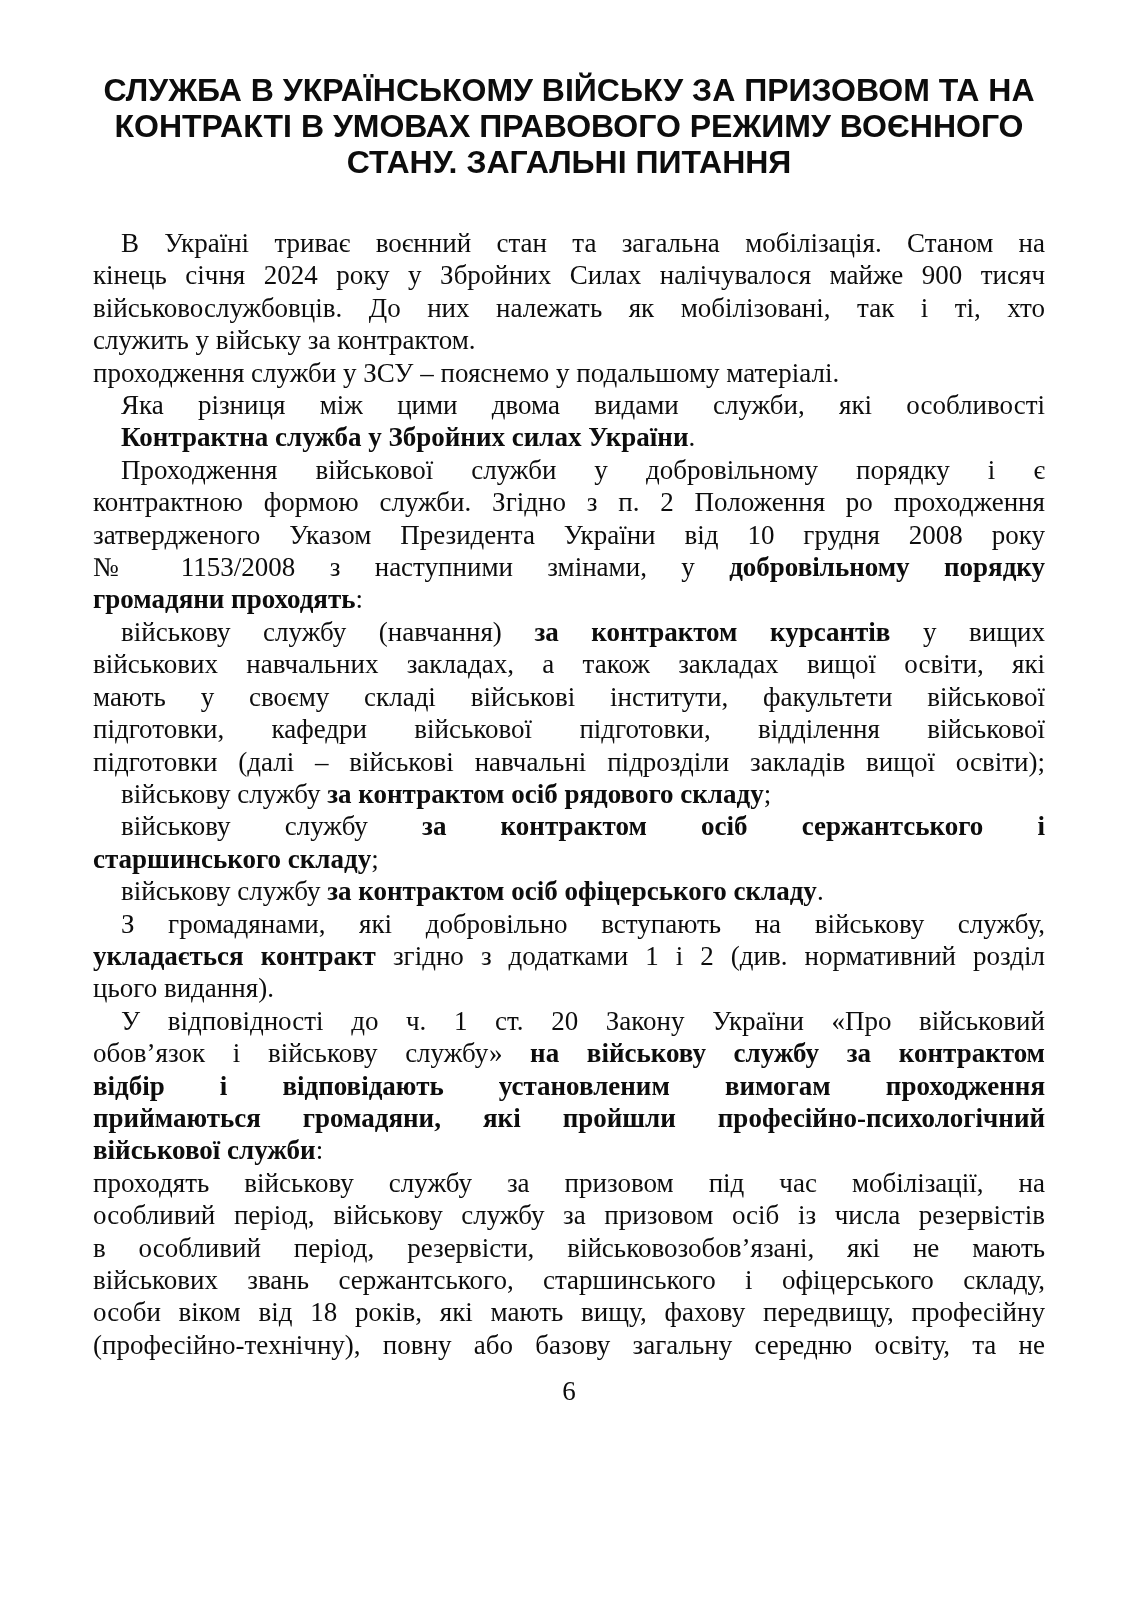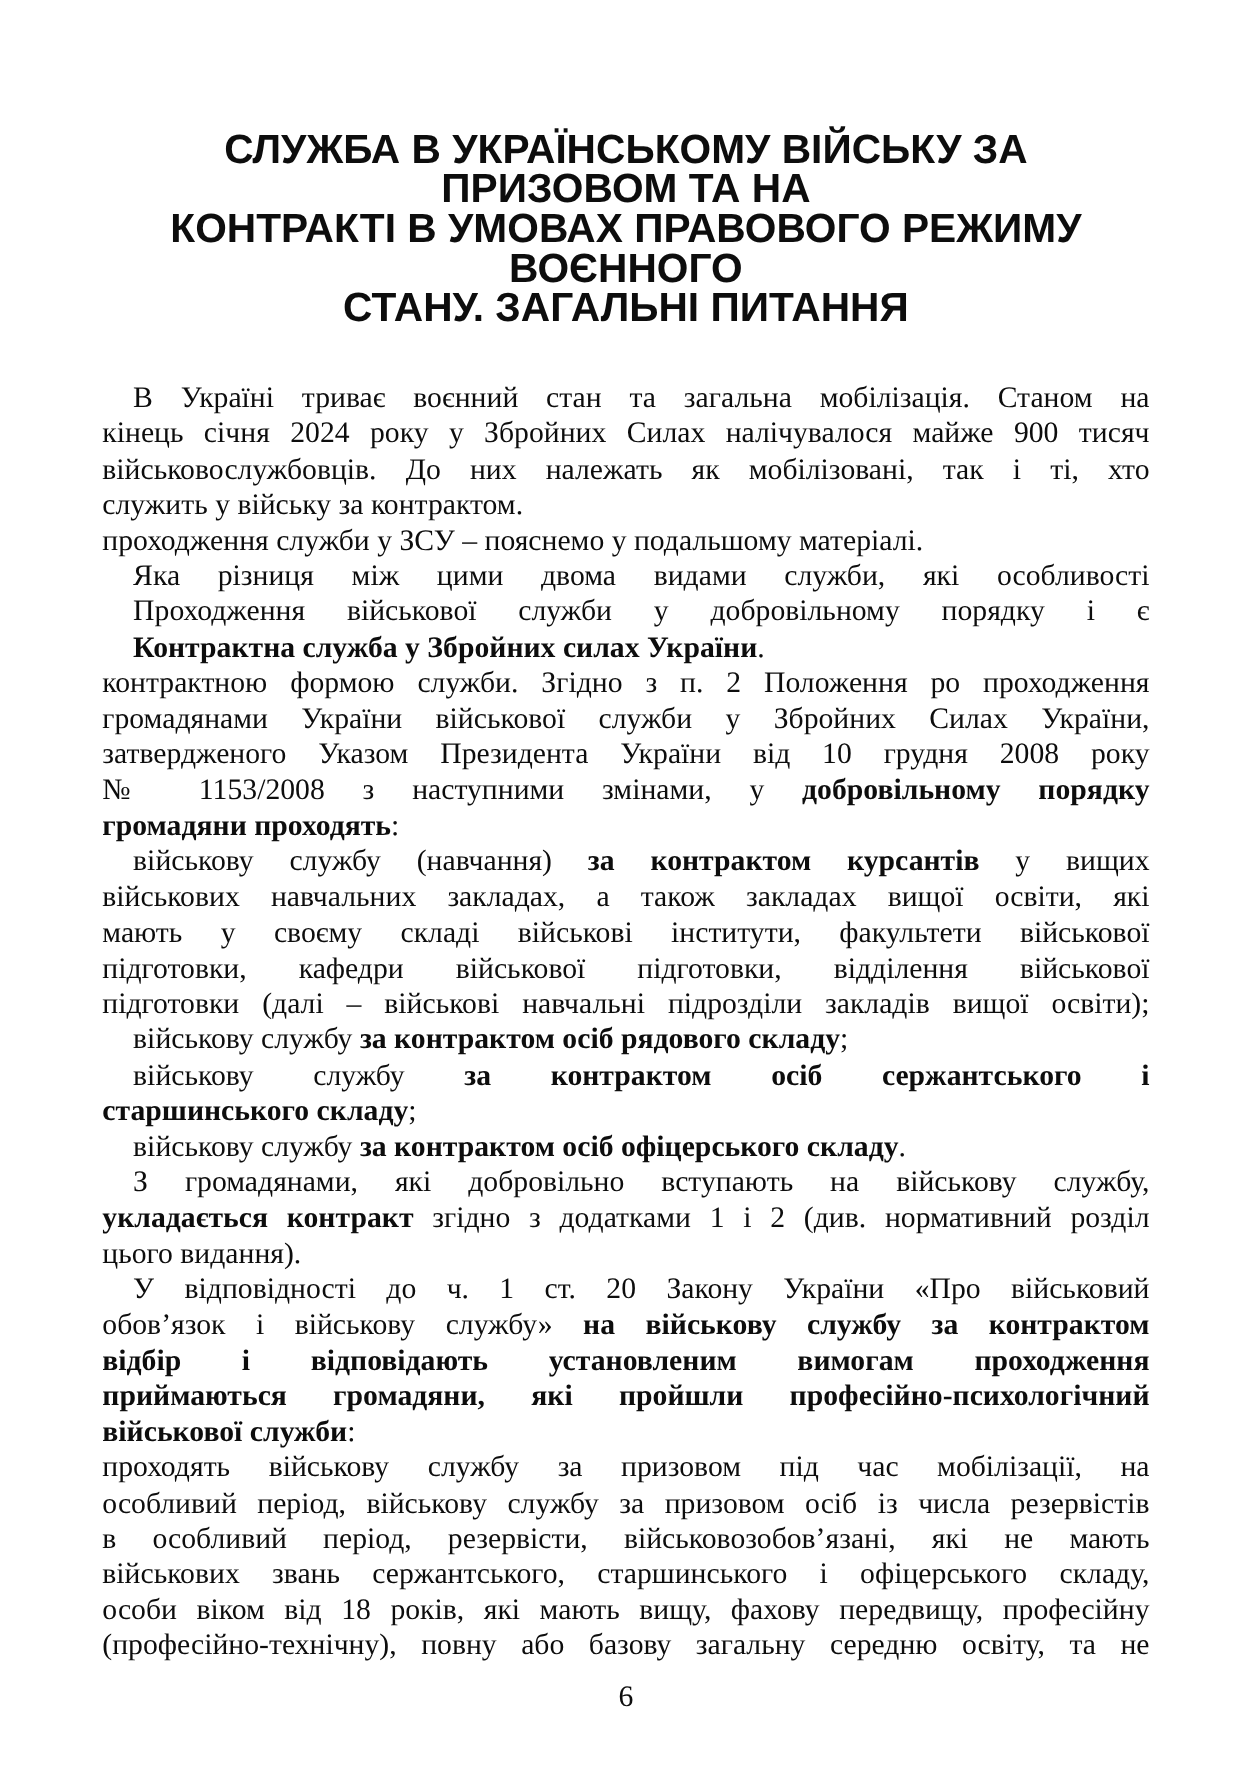--- a/index.html
+++ b/index.html
@@ -6,27 +6,27 @@
   .page {
     position: relative;
     width: 1142px;
     height: 1615px;
     background: #ffffff;
     color: #0d0d0d;
     font-family: "Liberation Serif", "DejaVu Serif", serif;
     overflow: hidden;
   }
   .doc-title {
-    padding-top: 118px;
+    padding-top: 72px;
     margin-left: 93px;
     width: 952px;
     text-align: center;
     font-family: "Liberation Sans", "DejaVu Sans", sans-serif;
     font-weight: bold;
-    font-size: 37px;
+    font-size: 32px;
     line-height: 36px;
     letter-spacing: 0;
   }
   .body-text {
     margin-top: 47px;
     margin-left: 93px;
     width: 952px;
     font-size: 27px;
     line-height: 32.4px;
   }
@@ -59,24 +59,23 @@
       <div>КОНТРАКТІ В УМОВАХ ПРАВОВОГО РЕЖИМУ ВОЄННОГО</div>
       <div>СТАНУ. ЗАГАЛЬНІ ПИТАННЯ</div>
     </div>
   <div class="body-text">
       <div class="line indent"><span>В Україні триває воєнний стан та загальна мобілізація. Станом на</span></div>
       <div class="line"><span>кінець січня 2024 року у Збройних Силах налічувалося майже 900 тисяч</span></div>
       <div class="line"><span>військовослужбовців. До них належать як мобілізовані, так і ті, хто</span></div>
       <div class="line last"><span>служить у війську за контрактом.</span></div>
       <div class="line last"><span>проходження служби у ЗСУ – пояснемо у подальшому матеріалі.</span></div>
       <div class="line indent"><span>Яка різниця між цими двома видами служби, які особливості</span></div>
+      <div class="line indent last"><span class="b">Контрактна служба у Збройних силах України</span><span>.</span></div>
       <div class="line indent"><span>Проходження військової служби у добровільному порядку і є</span></div>
-      <div class="line indent last"><span class="b">Контрактна служба у Збройних силах України</span><span>.</span></div>
       <div class="line"><span>контрактною формою служби. Згідно з п. 2 Положення ро проходження</span></div>
-      <div class="line"><span>громадянами України військової служби у Збройних Силах України,</span></div>
       <div class="line"><span>затвердженого Указом Президента України від 10 грудня 2008 року</span></div>
       <div class="line"><span>№ 1153/2008 з наступними змінами, у </span><span class="b">добровільному порядку</span></div>
       <div class="line last"><span class="b">громадяни проходять</span><span>:</span></div>
       <div class="line indent"><span>військову службу (навчання) </span><span class="b">за контрактом курсантів</span><span> у вищих</span></div>
       <div class="line"><span>військових навчальних закладах, а також закладах вищої освіти, які</span></div>
       <div class="line"><span>мають у своєму складі військові інститути, факультети військової</span></div>
       <div class="line"><span>підготовки, кафедри військової підготовки, відділення військової</span></div>
       <div class="line"><span>підготовки (далі – військові навчальні підрозділи закладів вищої освіти);</span></div>
       <div class="line indent last"><span>військову службу </span><span class="b">за контрактом осіб рядового складу</span><span>;</span></div>
       <div class="line indent"><span>військову службу </span><span class="b">за контрактом осіб сержантського і</span></div>

